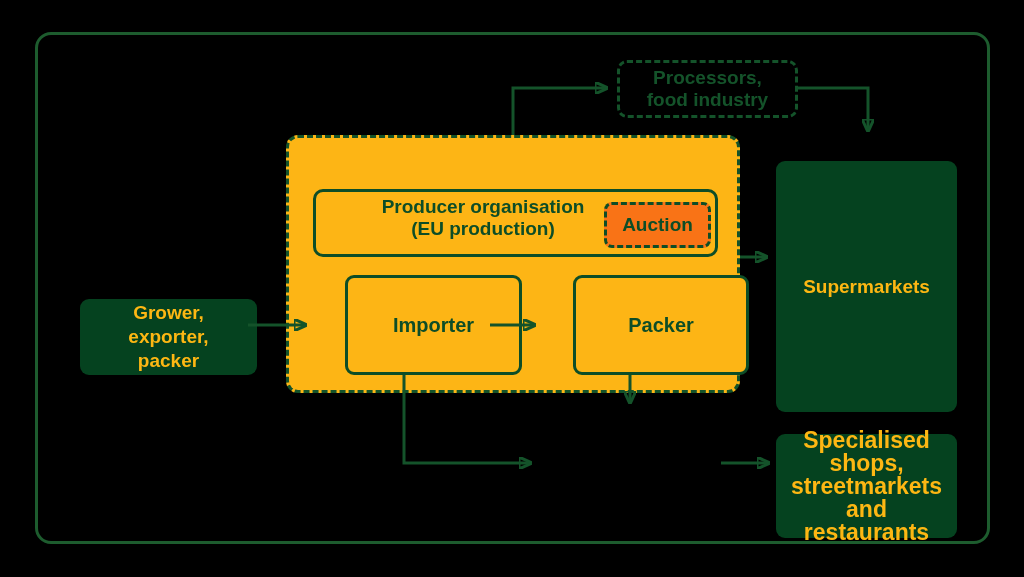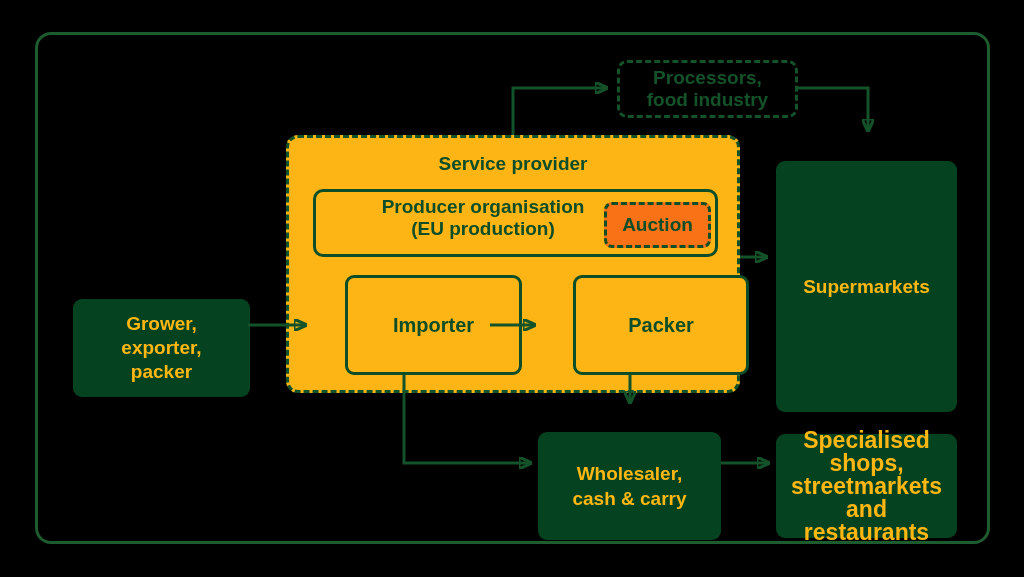--- a/index.html
+++ b/index.html
@@ -73,21 +73,21 @@
     color: #0d4d27; font-size: 19px; line-height: 22px;
   }
   .auction {
     left: 604px; top: 202px; width: 107px; height: 46px;
     background: #f97316;
     border: 3px dashed #0d4d27;
     border-radius: 8px;
     color: #0d4d27; font-size: 19px;
   }
   .grower {
-    left: 73px; top: 275px; width: 177px; height: 98px;
+    left: 80px; top: 275px; width: 177px; height: 76px;
     font-size: 19px; line-height: 24px;
   }
   .importer { left: 313px; top: 275px; width: 177px; height: 100px; font-size: 20px; }
   .packer   { left: 541px; top: 275px; width: 176px; height: 100px; font-size: 20px; }
   .supermarkets {
     left: 776px; top: 137px; width: 181px; height: 251px;
     font-size: 19px;
   }
   .wholesaler {
     left: 538px; top: 408px; width: 183px; height: 108px;
@@ -114,21 +114,20 @@
 <div class="stage">
 
   <div class="frame"></div>
 
   <div class="box processors dashed-border">
     <div>Processors,</div>
     <div>food industry</div>
   </div>
 
   <div class="service-container"></div>
-  <div class="service-title">Service provider</div>
 
   <div class="box producer"></div>
   <div class="producer-label">
     <div>Producer organisation</div>
     <div>(EU production)</div>
   </div>
   <div class="box auction">
     <div>Auction</div>
   </div>
 
@@ -143,24 +142,20 @@
   </div>
 
   <div class="box packer yellow-fill">
     <div>Packer</div>
   </div>
 
   <div class="box supermarkets green-fill">
     <div>Supermarkets</div>
   </div>
 
-  <div class="box wholesaler green-fill">
-    <div>Wholesaler,</div>
-    <div>cash &amp; carry</div>
-  </div>
 
   <div class="box specialised green-fill">
     <div>Specialised</div>
     <div>shops,</div>
     <div>streetmarkets and</div>
     <div>restaurants</div>
   </div>
 
   <svg class="connectors" width="1024" height="577">
     <defs>

